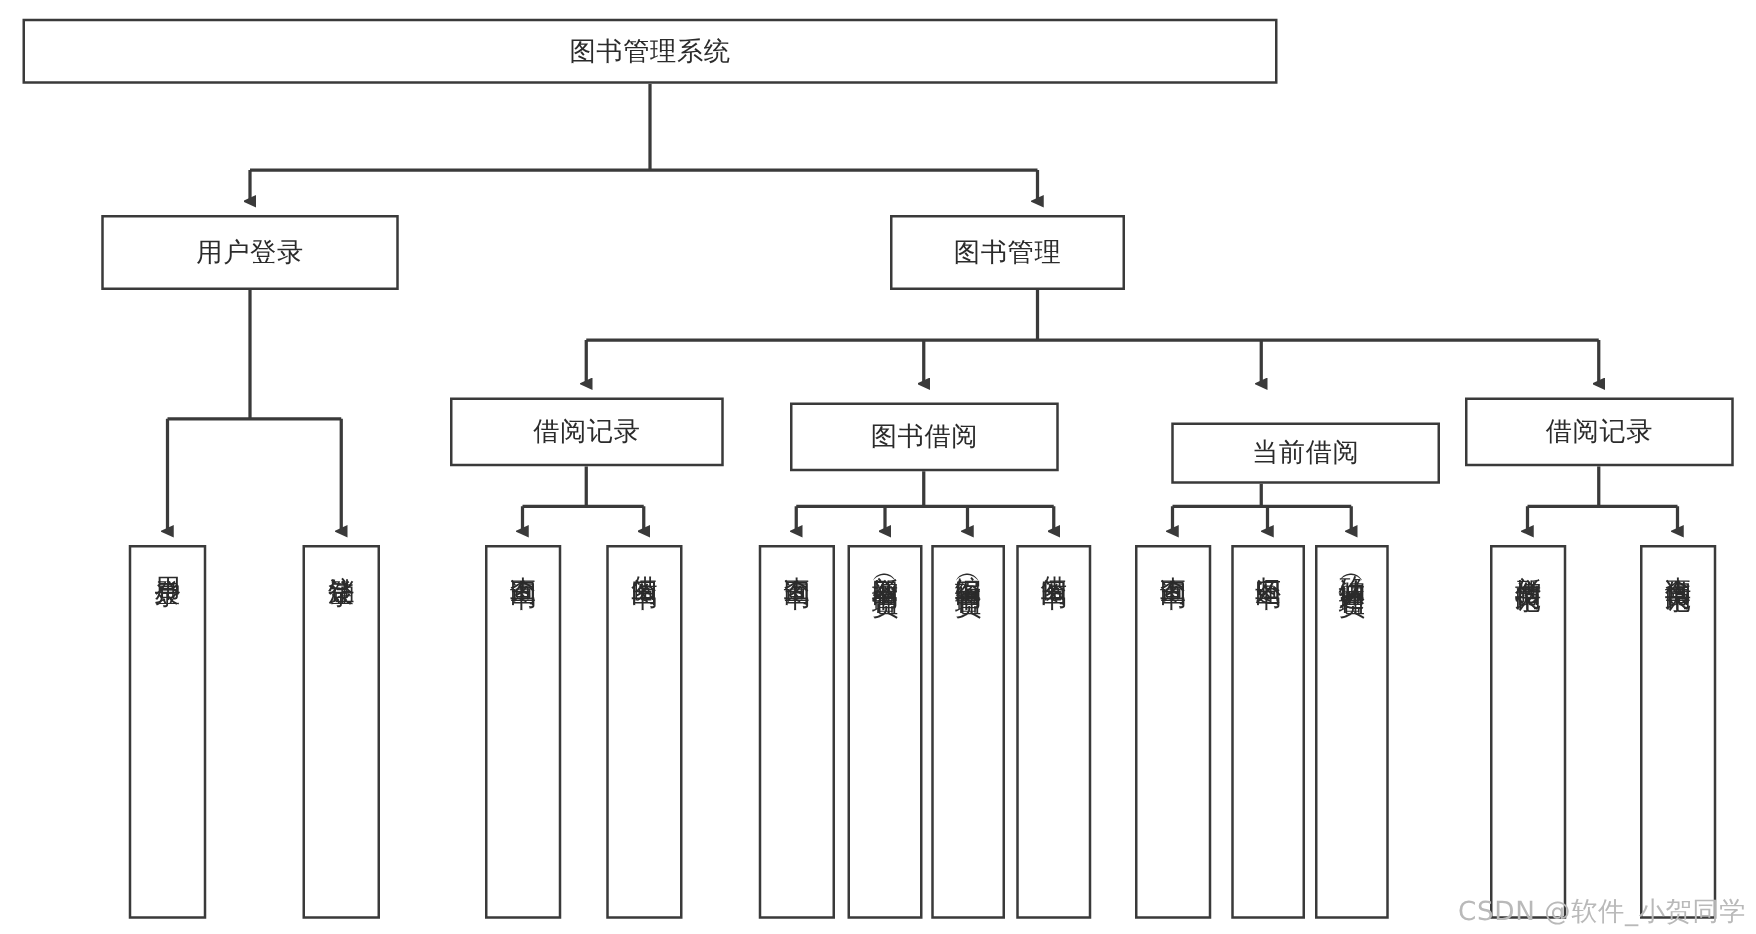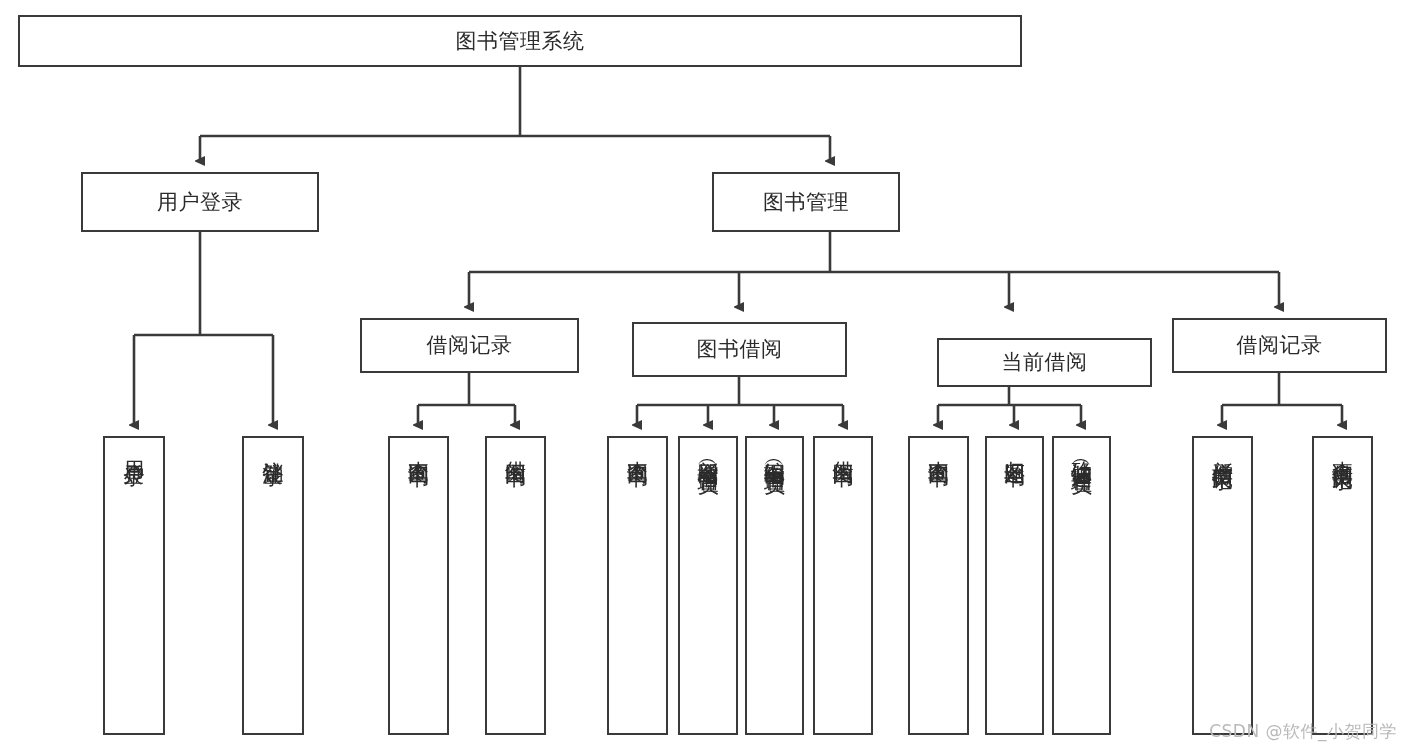--- a/index.html
+++ b/index.html
@@ -55,21 +55,21 @@
     text-orientation: upright;
     font-size: 21px;
     letter-spacing: 2px;
     line-height: 1.05;
     margin: 0 auto;
   }
   .watermark {
     position: absolute;
     right: 8px;
     bottom: 4px;
-    font-size: 17px;
+    font-size: 21px;
     color: #b9b9b9;
     white-space: nowrap;
     letter-spacing: 0.5px;
   }
 </style>
 </head>
 <body>
 
 <div id="canvas">
 

